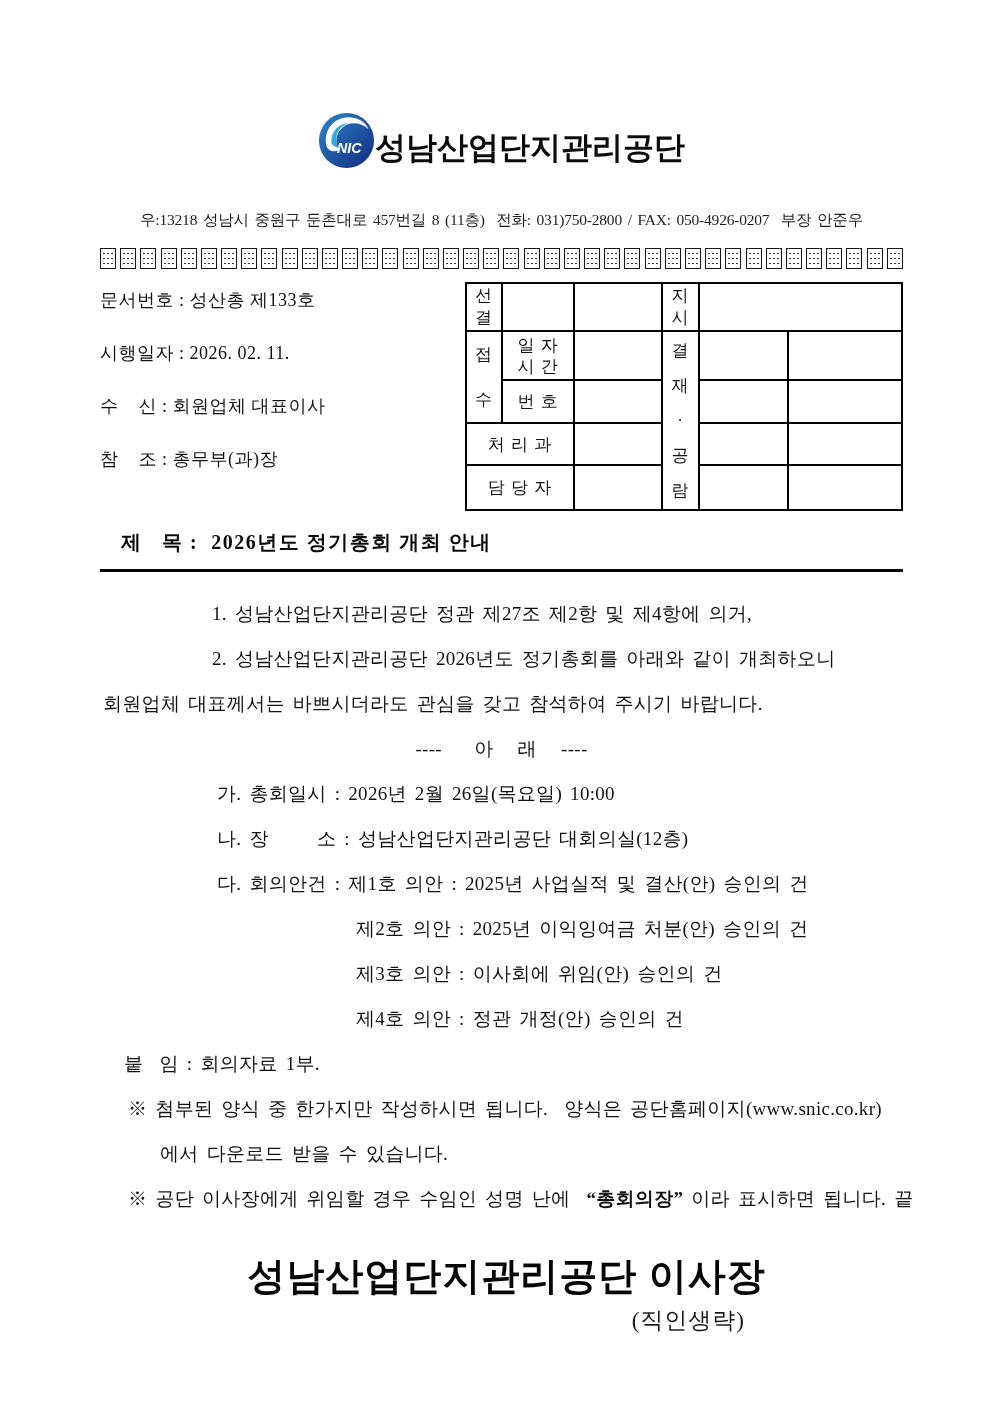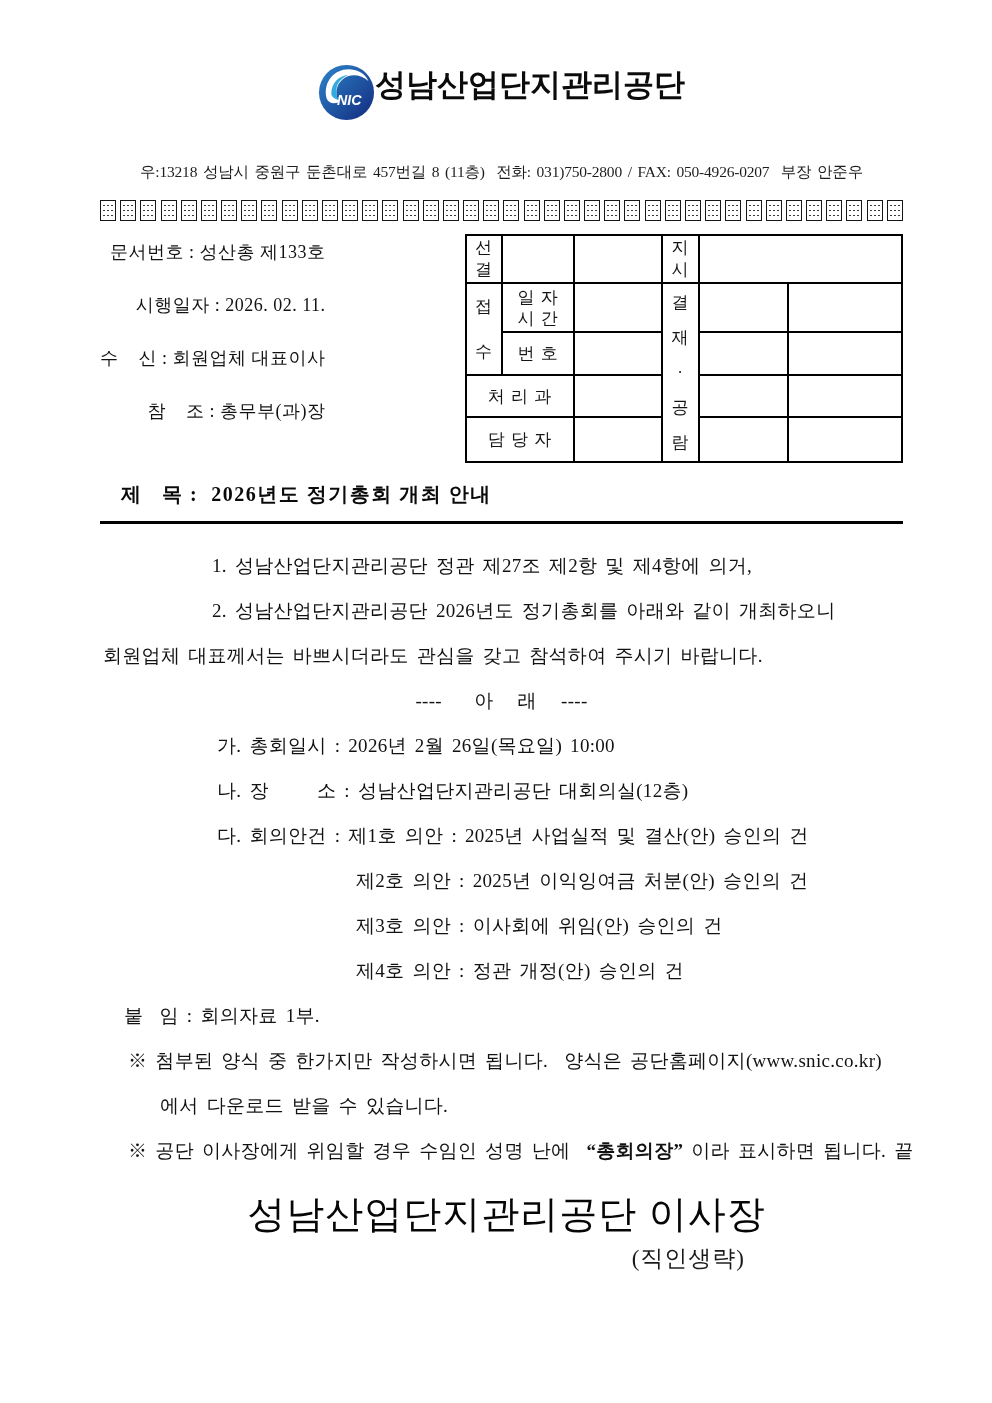--- a/index.html
+++ b/index.html
@@ -1,35 +1,35 @@
 <!DOCTYPE html>
 <html lang="ko"><head>
 <meta charset="utf-8">
 <style>
   html,body{margin:0;padding:0;background:#fff;}
   body{width:992px;height:1403px;position:relative;
        font-family:"Liberation Serif","DejaVu Serif",serif;color:#121212;}
   .page{width:992px;height:1403px;box-sizing:border-box;padding:0 89px 0 100px;overflow:hidden;}
 
   
-  .logo-row{padding-top:64px;display:flex;align-items:flex-start;justify-content:center;}
+  .logo-row{padding-top:112px;display:flex;align-items:flex-end;justify-content:center;}
   .logo-org{font-family:"Liberation Sans","DejaVu Sans",sans-serif;font-weight:700;
             font-size:31px;letter-spacing:0px;color:#0b0b0b;}
   .address-row{margin-top:41px;text-align:center;font-size:15.5px;letter-spacing:-0.2px;
                word-spacing:2px;white-space:pre;color:#1c1c1c;}
 
   
   .deco-row{margin-top:17px;display:flex;justify-content:space-between;height:22px;}
   .deco-box{width:14px;height:19px;border:1.5px solid #161616;background-color:#fff;
             background-image:radial-gradient(circle,#3a3a3a 0.8px,transparent 0.9px);
             background-size:4px 5px;background-position:1px 2px;}
 
   
   .info-section{margin-top:12px;display:flex;justify-content:space-between;align-items:flex-start;}
-  .doc-info{padding-top:6px;text-align:right;}
+  .doc-info{padding-top:6px;}
   .doc-info .line{font-size:18px;white-space:pre;letter-spacing:0.5px;margin-bottom:29px;}
 
   table.approval{border-collapse:collapse;table-layout:fixed;}
   table.approval td{border:2px solid #000;padding:0;font-size:17px;text-align:center;
                     vertical-align:middle;letter-spacing:1px;color:#151515;}
   .cA{width:36px;} .cB{width:72px;} .cC{width:88px;} .cD{width:37px;} .cE{width:89px;} .cF{width:114px;}
   .r1{height:48px;} .r2{height:47px;} .r3{height:41px;} .r4{height:42px;margin-left:48px;} .r5{height:45px;}
   td.vlab{white-space:pre-line;}
   td.v2{line-height:22px;}
   td.spread2{line-height:45px;}
@@ -49,23 +49,23 @@
   .ind-none{padding-left:3px;}
   .ind-item{padding-left:117px;}
   .ind-agenda{padding-left:256px;}
   .ind-attach{padding-left:24px;}
   .ind-note{padding-left:28px;}
   .ind-notecont{padding-left:60px;}
   .center-line{text-align:center;padding-right:0;}
   .bold{font-weight:700;}
 
   
-  .signature{margin-top:28px;text-align:center;
+  .signature{margin-top:42px;text-align:center;
              font-family:"Liberation Sans","DejaVu Sans",sans-serif;
-             font-weight:400;font-size:38px;letter-spacing:1px;color:#060606;padding-left:10px;}
+             font-weight:700;font-size:38px;letter-spacing:1px;color:#060606;padding-left:10px;}
   .stamp-note{margin-top:3px;text-align:right;padding-right:158px;font-size:23px;
               letter-spacing:1px;color:#1a1a1a;}
 </style>
 </head>
 <body>
 
 <div class="page">
 
   <div class="logo-row">
     <svg width="57" height="57" viewBox="0 0 60 60">

